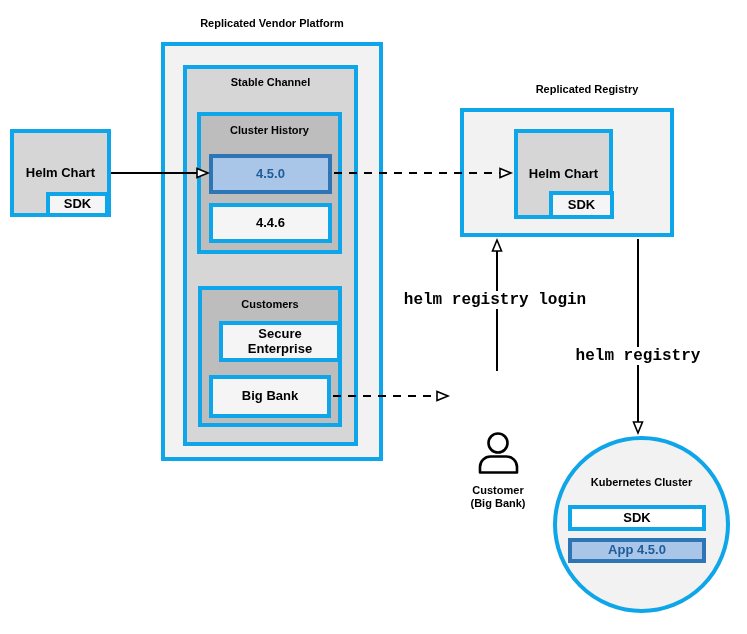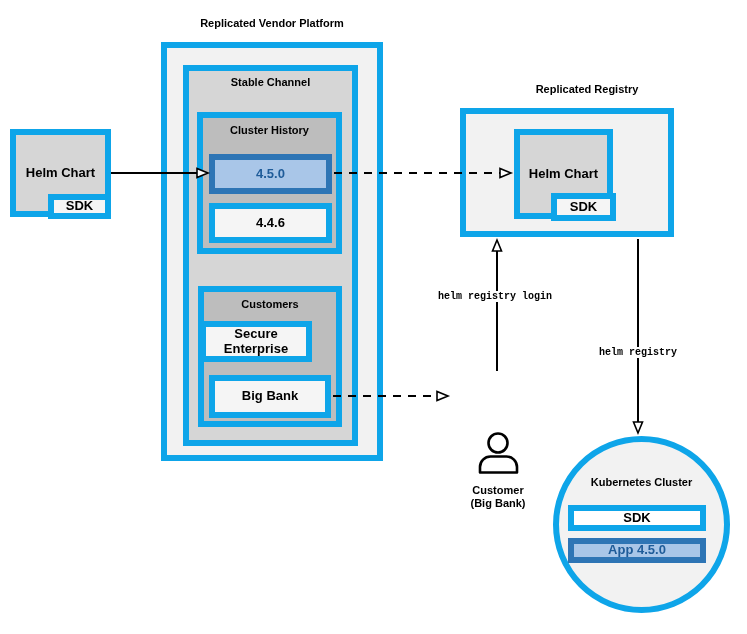--- a/index.html
+++ b/index.html
@@ -1,36 +1,36 @@
 <!DOCTYPE html>
 <html><head>
 <meta charset="utf-8">
 <style>
   html,body{margin:0;padding:0;background:#ffffff;}
   .canvas{
     position:relative;width:747px;height:634px;background:#ffffff;overflow:hidden;
     font-family:"Liberation Sans", sans-serif;
   }
-  .box{position:absolute;box-sizing:border-box;border:6px solid #0ea5e9;}
+  .box{position:absolute;box-sizing:border-box;border:4px solid #0ea5e9;}
   .bg-light{background:#f2f2f2;}
   .bg-mid{background:#d6d6d6;}
   .bg-dark{background:#bdbdbd;}
   .bg-offwhite{background:#f5f5f5;}
   .bg-white{background:#ffffff;}
   .bg-blue{background:#a9c6e8;border-color:#2e75b5;}
   .lbl{
     position:absolute;font-weight:bold;font-size:11px;color:#000000;
     text-align:center;line-height:1.2;
   }
   .cellbox{display:flex;align-items:center;justify-content:center;
     font-weight:bold;font-size:13px;color:#000;text-align:center;line-height:1.15;}
   .blue-text{color:#1f5c99;text-align:center;}
   .mono-label{
     position:absolute;text-align:center;z-index:6;
-    font-family:"Liberation Mono", monospace;font-weight:bold;font-size:10px;color:#000;
+    font-family:"Liberation Mono", monospace;font-weight:bold;font-size:16px;color:#000;
   }
   .mono-label span{background:#ffffff;padding:0 3px;}
   svg.overlay{position:absolute;left:0;top:0;z-index:5;pointer-events:none;}
   .circle{border-radius:50%;}
 </style>
 </head>
 <body>
 
 <div class="canvas">
 
@@ -47,21 +47,21 @@
   <div class="box bg-blue cellbox blue-text" style="left:209px;top:154px;width:123px;height:40px">
     <span>4.5.0</span>
   </div>
   <div class="box bg-offwhite cellbox" style="left:209px;top:203px;width:123px;height:40px">
     <span>4.4.6</span>
   </div>
 
   <div class="box bg-dark" style="left:198px;top:286px;width:144px;height:141px"></div>
   <div class="lbl" style="left:198px;top:298px;width:144px">Customers</div>
 
-  <div class="box bg-offwhite cellbox" style="left:200px;top:321px;width:112px;height:41px;padding:0 20px">
+  <div class="box bg-offwhite cellbox" style="left:219px;top:321px;width:122px;height:41px;padding:0 20px">
     <span>Secure Enterprise</span>
   </div>
   <div class="box bg-offwhite cellbox" style="left:209px;top:375px;width:122px;height:43px">
     <span>Big Bank</span>
   </div>
 
   <div class="box bg-mid cellbox" style="left:10px;top:129px;width:101px;height:88px">
     <span>Helm Chart</span>
     <div class="box bg-offwhite cellbox" style="left:32px;top:59px;width:63px;height:25px">
       <span>SDK</span>

